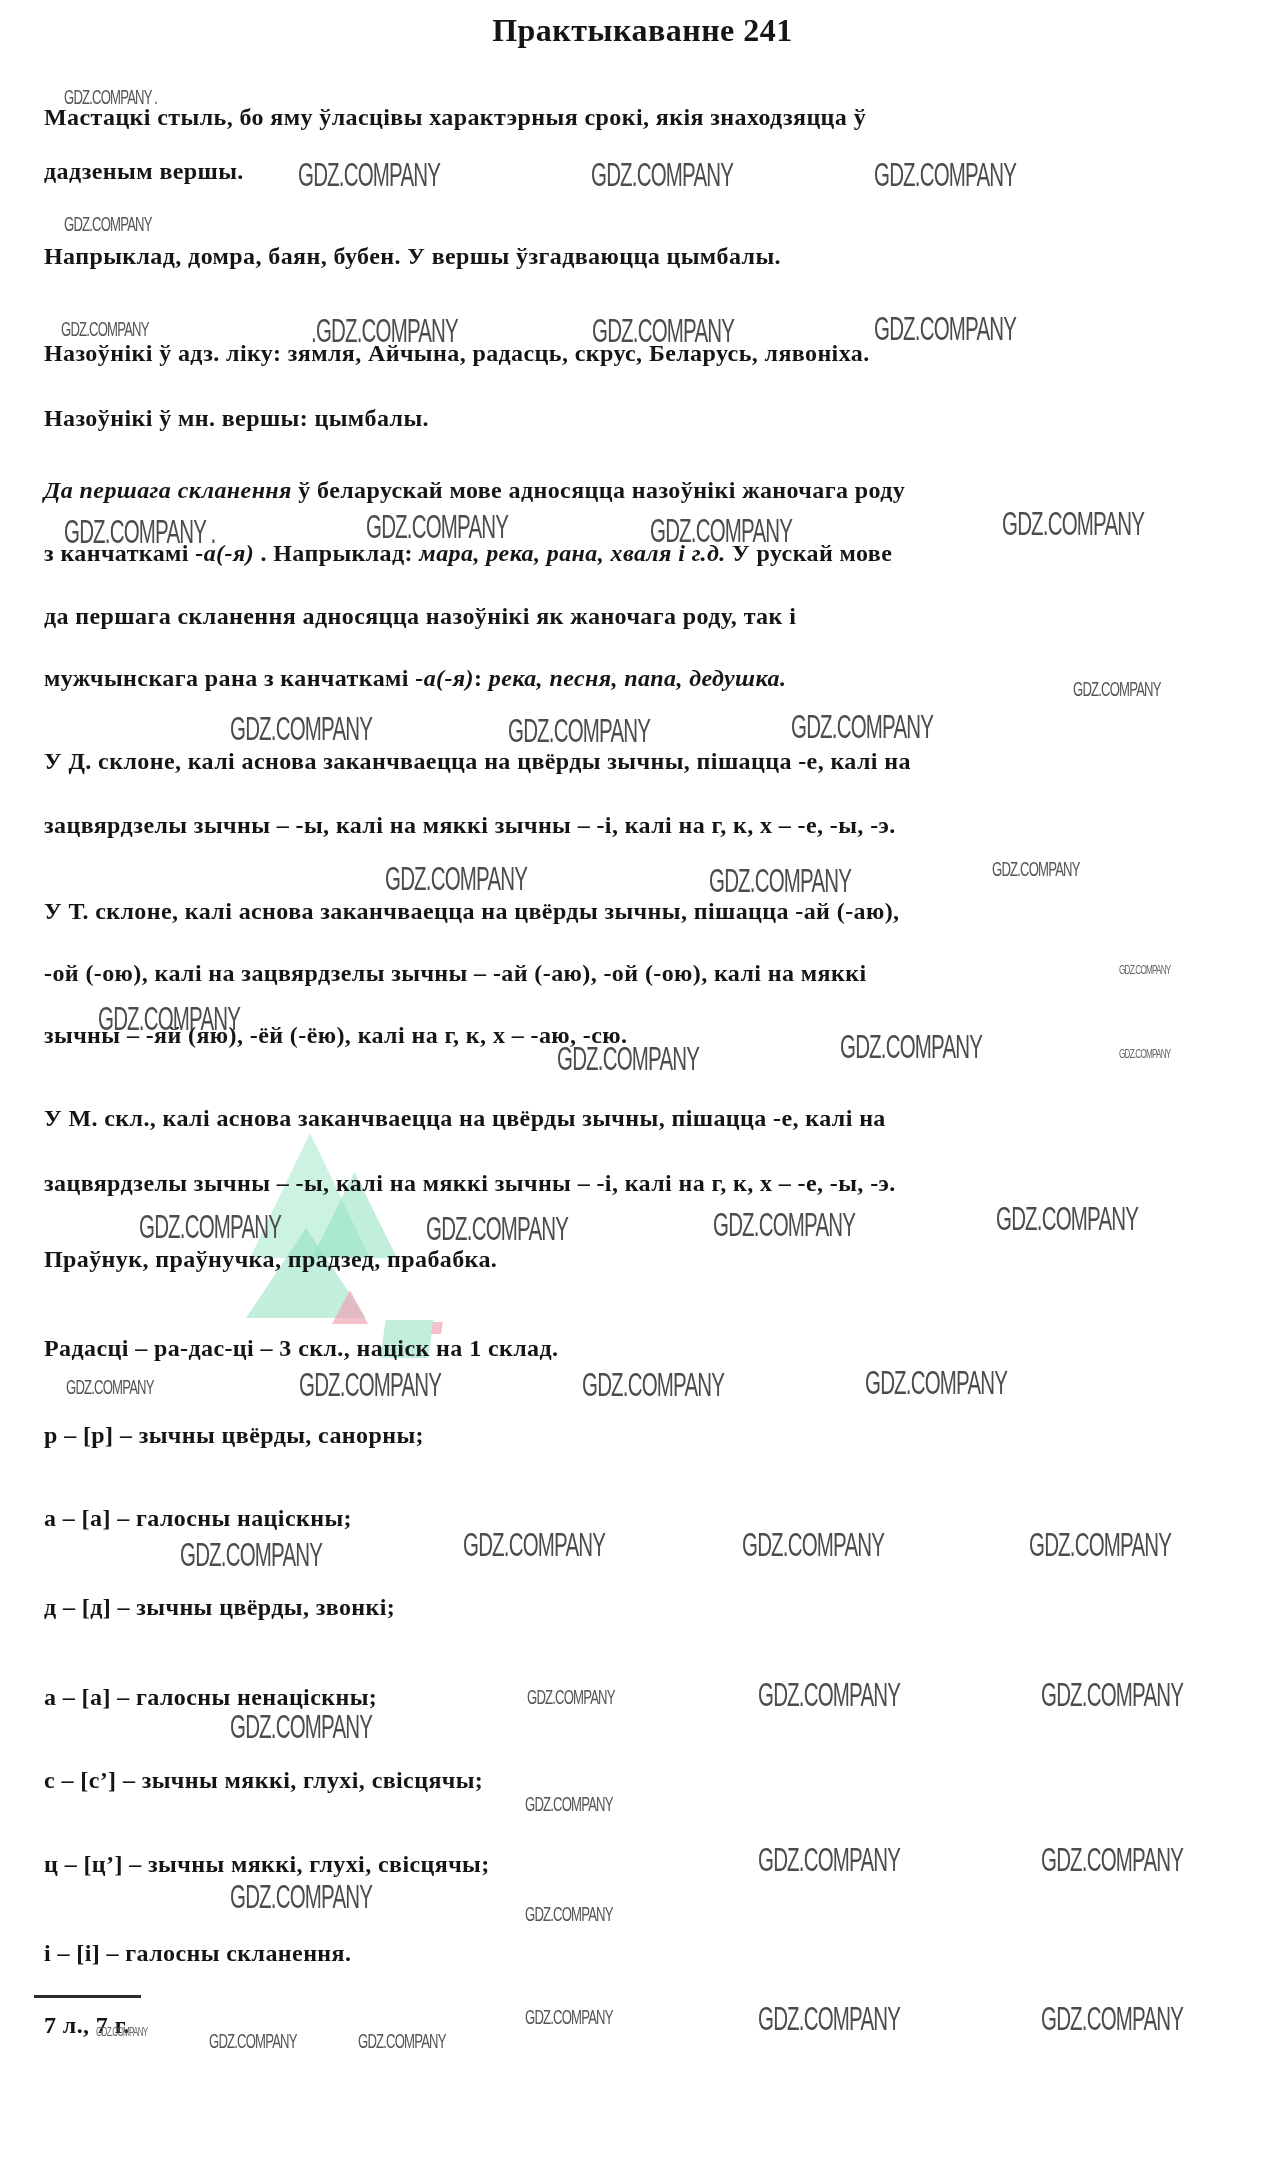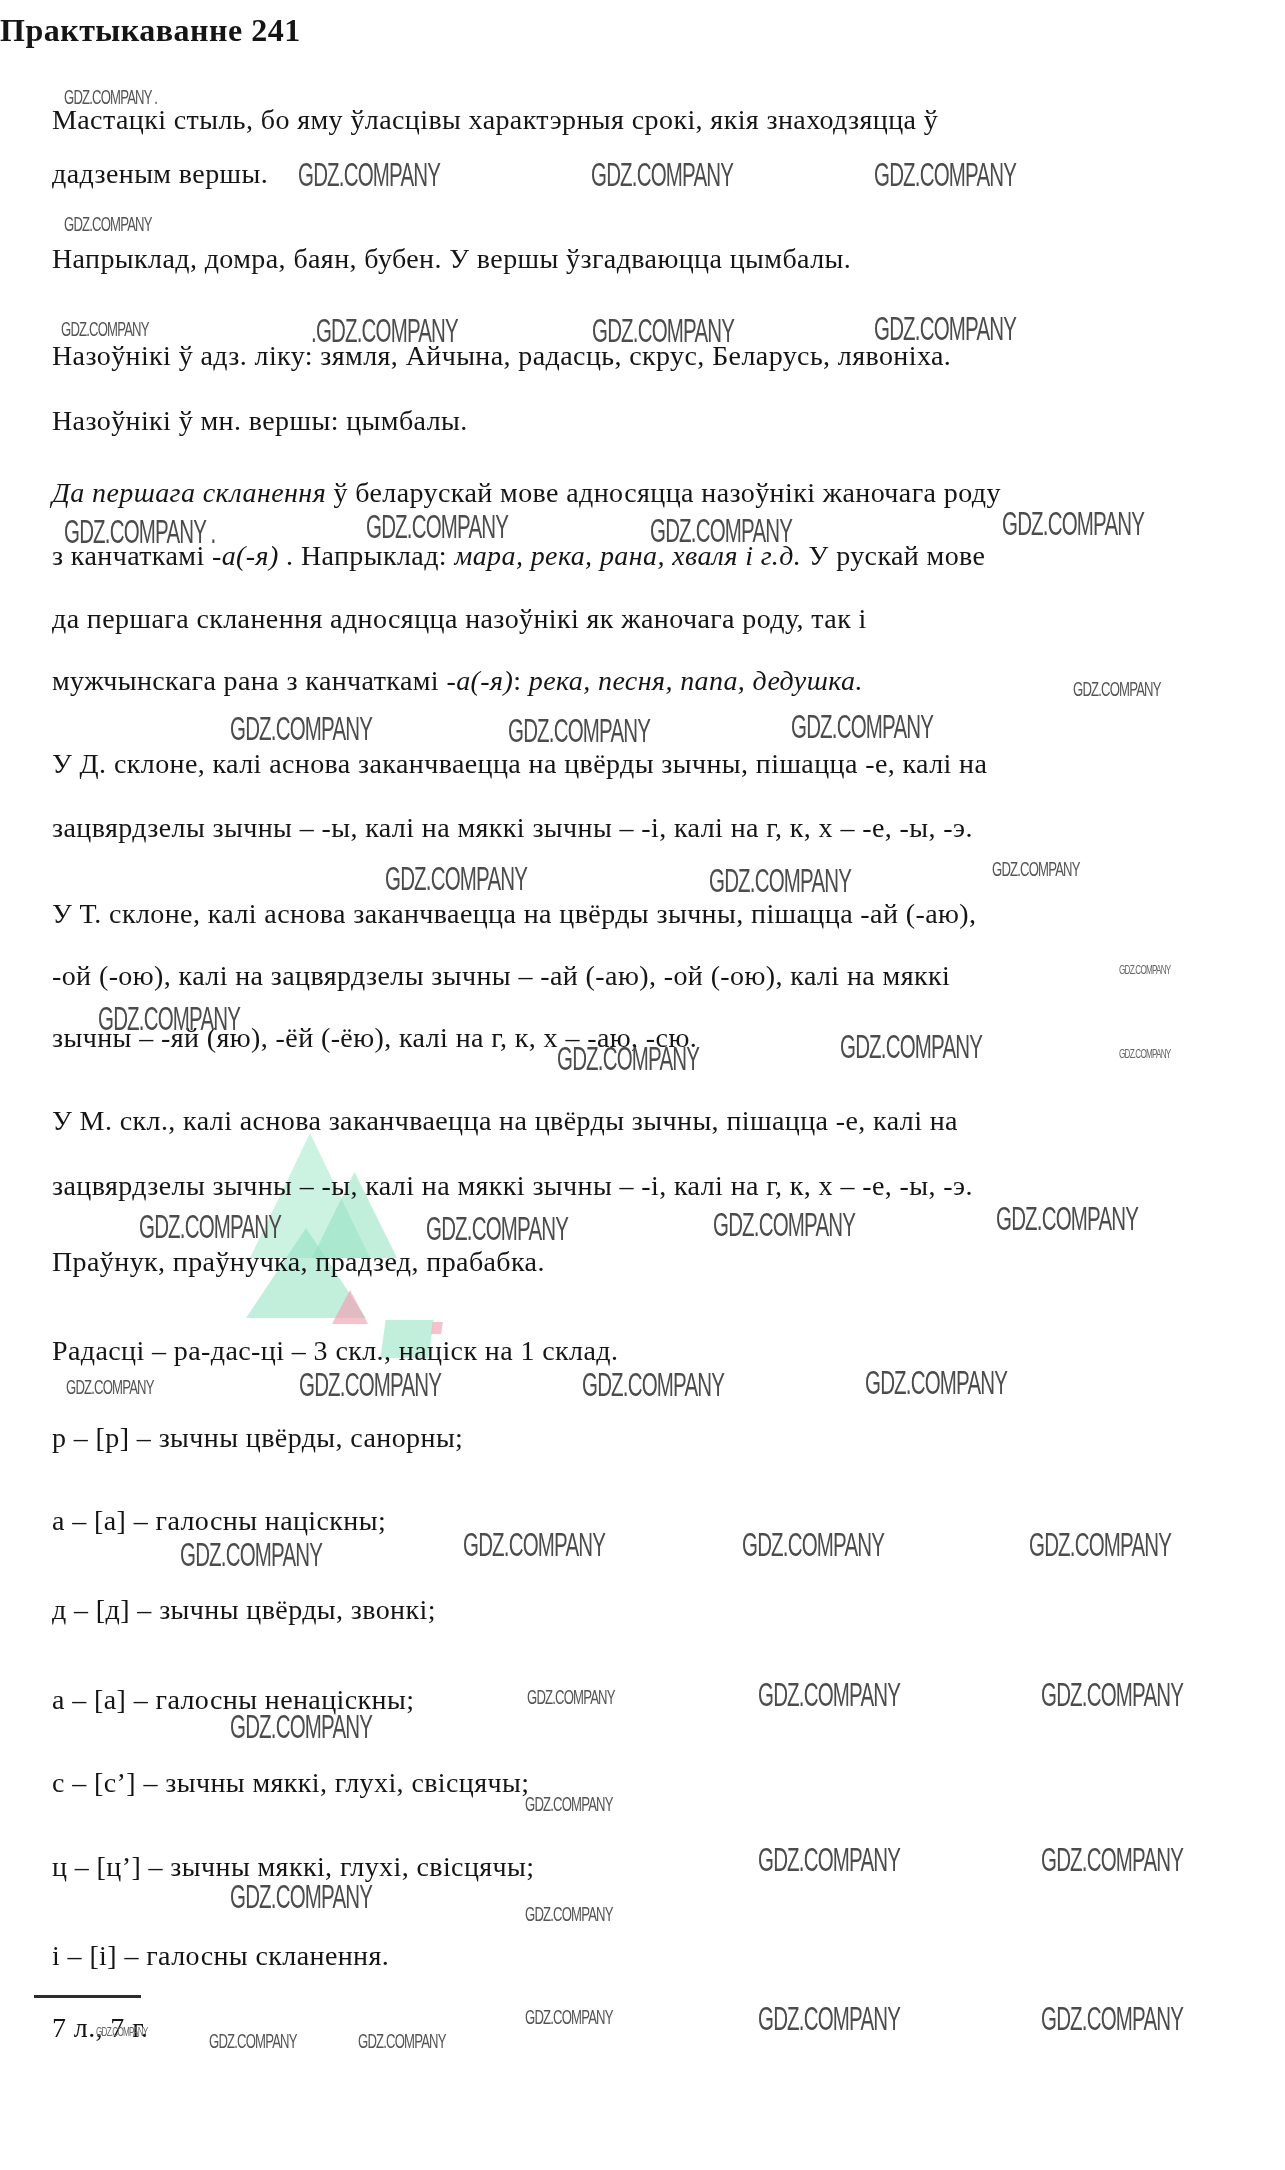--- a/index.html
+++ b/index.html
@@ -1,26 +1,26 @@
 <!DOCTYPE html>
 <html><head>
 <meta charset="utf-8">
 <style>
   html,body{margin:0;padding:0;}
   body{
     width:1285px;height:2170px;position:relative;background:#ffffff;overflow:hidden;
     font-family:"Liberation Serif","DejaVu Serif",serif;color:#151515;
   }
   .title{
-    position:absolute;top:12px;left:0;width:1285px;
+    position:absolute;top:12px;left:0;width:1285px;text-align:center;
     font-size:32px;font-weight:bold;letter-spacing:0.5px;white-space:nowrap;
   }
   .line{
-    position:absolute;left:52px;font-size:28px;line-height:1.15;
-    letter-spacing:0.4px;white-space:nowrap;
+    position:absolute;left:44px;font-size:24px;line-height:1.15;
+    letter-spacing:0.4px;white-space:nowrap;font-weight:bold;
   }
   .line .it{font-style:italic;}
   .wm{
     position:absolute;font-family:"Liberation Sans","DejaVu Sans",sans-serif;
     font-size:25px;color:#4c4c4c;letter-spacing:-1px;white-space:nowrap;
     transform:scale(0.82,1.3);transform-origin:left top;
   }
   .wm-sm{font-size:16px;color:#555;}
   .wm-xs{font-size:10px;color:#666;}
   .rule{

